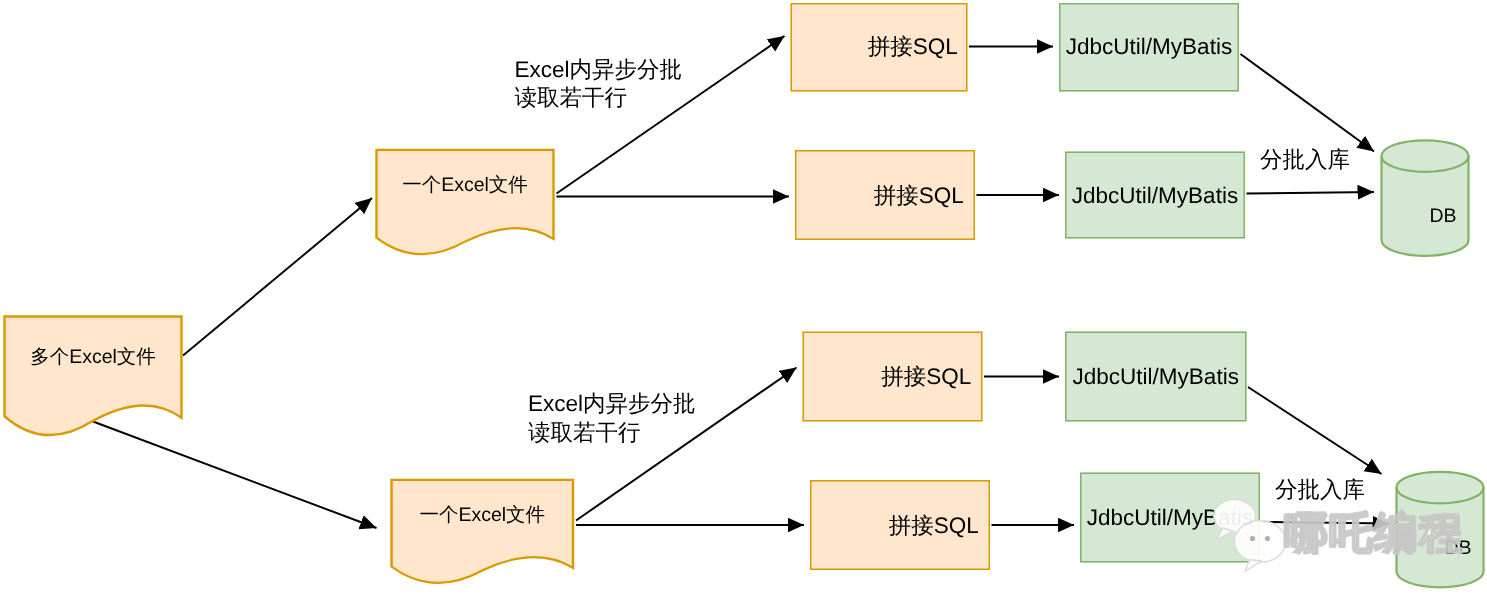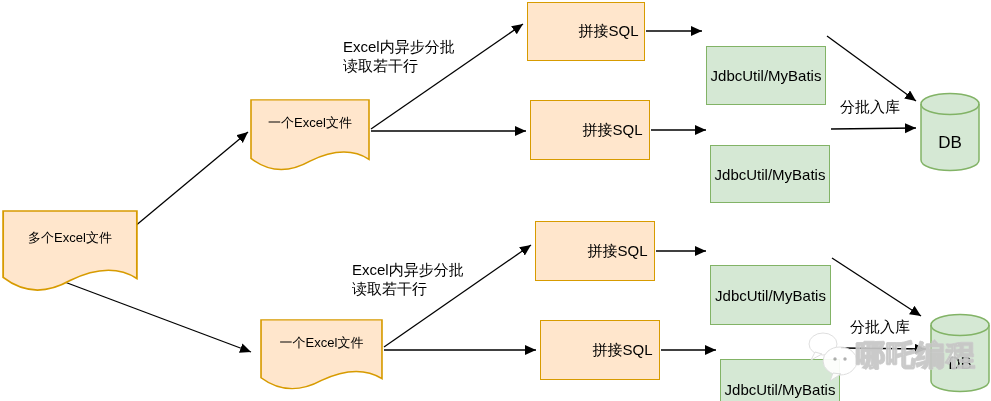--- a/index.html
+++ b/index.html
@@ -38,30 +38,30 @@
   
   .box {
     position: absolute;
     display: flex; align-items: center; justify-content: center;
     font-size: 15px;
     border: 1.4px solid;
     box-sizing: border-box;
     background: #fff;
   }
   .box.orange { background: var(--orange-fill, #ffe6cc); border-color: var(--orange-stroke, #d79b00); padding-left: 45px; }
-  .box.green  { background: var(--green-fill,  #d5e8d4); border-color: var(--green-stroke,  #82b366); margin-top: 44px; }
+  .box.green  { background: var(--green-fill,  #d5e8d4); border-color: var(--green-stroke,  #82b366); }
 
   
   .cyl svg { position: absolute; left: 0; top: 0; width: 100%; height: 100%; overflow: visible; }
   .cyl path { fill: var(--green-fill, #d5e8d4); stroke: var(--green-stroke, #82b366); stroke-width: 1.5; }
   .cyl path.arc { fill: none; }
   .cyl-label {
-    position: absolute; left: 0; top: 28%; width: 100%; height: 72%;
+    position: absolute; left: 12px; top: 28%; width: 100%; height: 72%;
     display: flex; align-items: center; justify-content: center;
-    font-size: 17px;
+    font-size: 13px;
   }
 
   
   .edge-label {
     position: absolute;
     font-size: 15px;
     line-height: 19px;
     text-align: left;
     white-space: nowrap;
   }
@@ -108,21 +108,21 @@
     <line x1="651" y1="130" x2="706" y2="130" marker-end="url(#arrowhead)"></line>
     <line x1="831" y1="129" x2="916" y2="128" marker-end="url(#arrowhead)"></line>
     <line x1="384" y1="347" x2="531" y2="245" marker-end="url(#arrowhead)"></line>
     <line x1="384" y1="350" x2="536" y2="350" marker-end="url(#arrowhead)"></line>
     <line x1="656" y1="251" x2="706" y2="251" marker-end="url(#arrowhead)"></line>
     <line x1="832" y1="258" x2="921" y2="316" marker-end="url(#arrowhead)"></line>
     <line x1="661" y1="350" x2="716" y2="350" marker-end="url(#arrowhead)"></line>
     <line x1="841" y1="348" x2="926" y2="349" marker-end="url(#arrowhead)"></line>
   </svg>
 
-  <div class="node doc" style="left:2px; top:210px; width:136px; height:92px;">
+  <div class="node doc" style="left:2px; top:210px; width:120px; height:92px;">
     <svg viewBox="0 0 120 90" preserveAspectRatio="none">
       <path d="M1,1 H119 V67 Q95,50 60,69 Q28,89 1,66 Z"></path>
     </svg>
     <div class="doc-label">多个Excel文件</div>
   </div>
 
   <div class="node doc" style="left:250px; top:99px; width:120px; height:81px;">
     <svg viewBox="0 0 120 90" preserveAspectRatio="none">
       <path d="M1,1 H119 V67 Q95,50 60,69 Q28,89 1,66 Z"></path>
     </svg>

